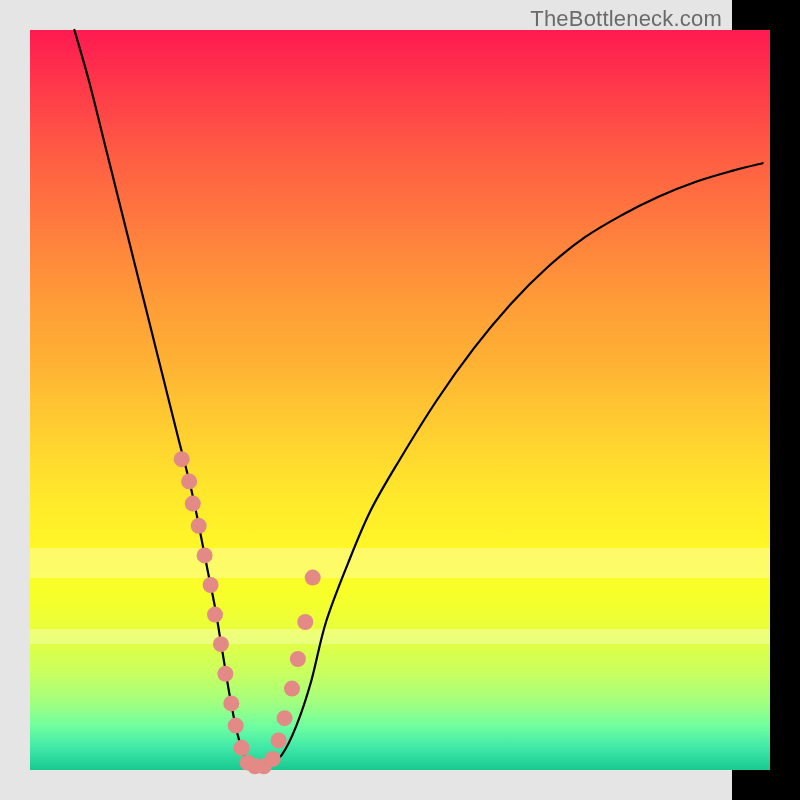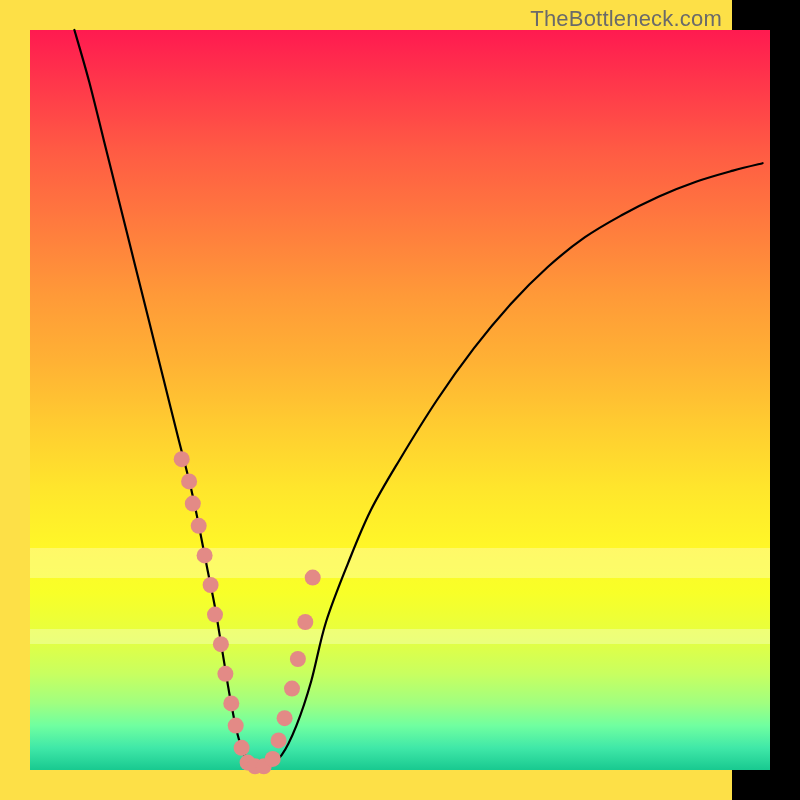--- a/index.html
+++ b/index.html
@@ -10,21 +10,21 @@
     background: #000;
     font-family: Arial, Helvetica, sans-serif;
     overflow: hidden;
   }
   .frame {
     position: absolute;
     left: 0;
     top: 0;
     width: 732px;
     height: 800px;
-    background: #fde047;
+    background: #e5e5e5;
     text-align: right;
   }
   .plot {
     position: absolute;
     left: 30px;
     top: 30px;
     width: 740px;
     height: 740px;
     background: linear-gradient(to bottom,
       #ff1a50 0%,

